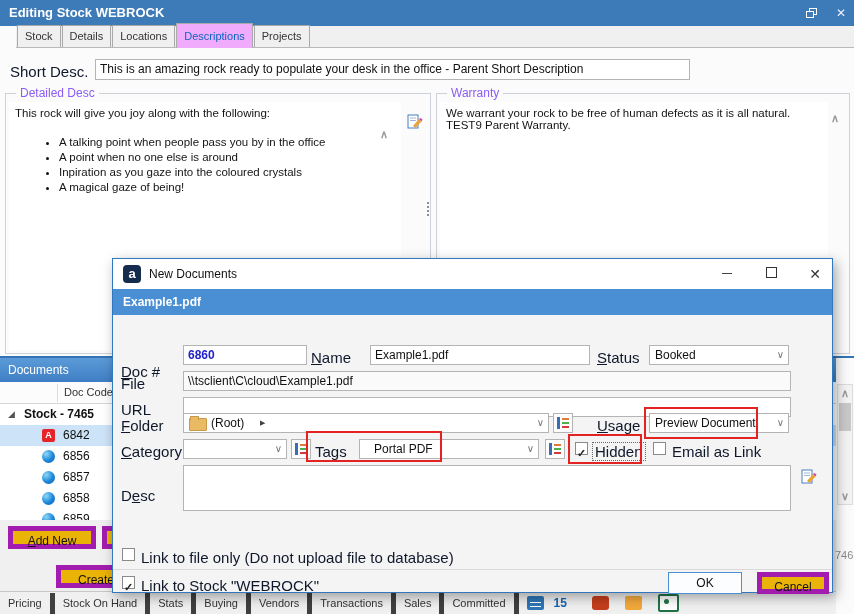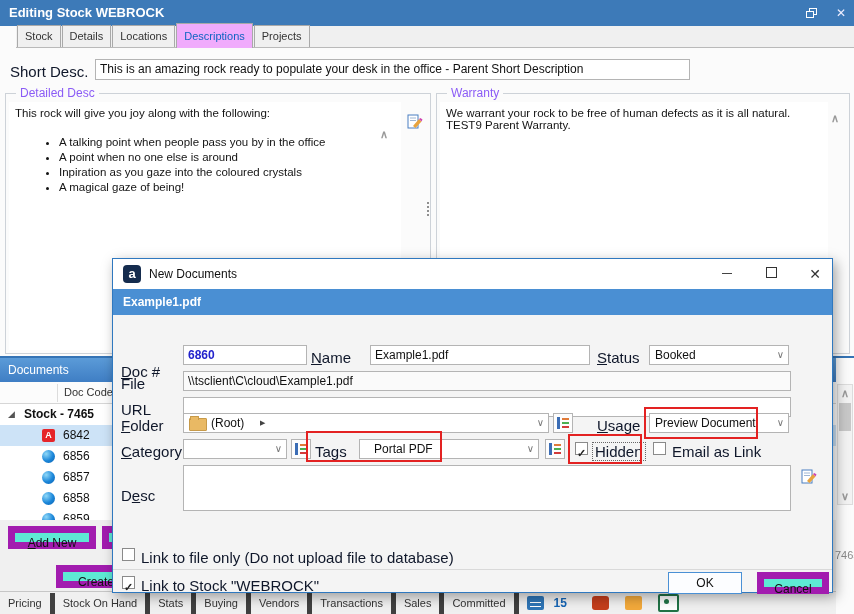--- a/index.html
+++ b/index.html
@@ -41,21 +41,21 @@
   .treearea{left:0;top:404px;width:836px;height:116px;background:#fff;overflow:hidden;}
   .trow{position:absolute;left:0;width:836px;height:21px;font-size:12px;color:#111;line-height:21px;}
   .trow.sel{background:#cde3f7;}
   .tri{position:absolute;left:8px;top:0;font-size:9px;color:#555;}
   .rootlbl{position:absolute;left:24px;font-weight:bold;}
   .rowcode{position:absolute;left:63px;}
   .edge-icon{position:absolute;left:42px;top:4px;width:13px;height:13px;border-radius:50%;
              background:radial-gradient(circle at 32% 30%,#8fd8f8,#1a86d9 55%,#0b5fae);}
   .pdf-icon{position:absolute;left:42px;top:4px;width:13px;height:13px;border-radius:2px;background:#e5252a;
             color:#fff;font-size:9px;font-weight:bold;text-align:center;line-height:13px;}
-  .btn{background:#5eead4;border:7px solid #a21caf;font-size:12px;color:#111;text-align:center;box-sizing:border-box;}
+  .btn{background:#eab308;border:5px solid #a21caf;font-size:12px;color:#111;text-align:center;box-sizing:border-box;}
   .bottabs{left:0;top:591px;width:836px;height:23px;background:#f0f0f0;border-top:1px solid #c6c6c6;box-sizing:border-box;
            display:flex;align-items:center;font-size:11px;color:#333;}
   .btab{padding:0 8px;border-right:5px solid #404040;line-height:21px;white-space:nowrap;}
   .bicon{width:17px;height:14px;margin:0 8px;position:relative;}
   .icon-grid{background:#2e75b6;border-radius:2px;}
   .icon-grid::after{content:"";position:absolute;left:3px;top:3px;right:3px;bottom:3px;background:
       linear-gradient(#fff,#fff) 0 3px/100% 1px no-repeat, linear-gradient(#fff,#fff) 0 7px/100% 1px no-repeat;}
   .icon-red{background:#c43e1c;border-radius:3px;}
   .icon-orange{background:#f2a93b;border-radius:2px;}
   .icon-green{border:2px solid #217346;border-radius:2px;background:#fff;}

